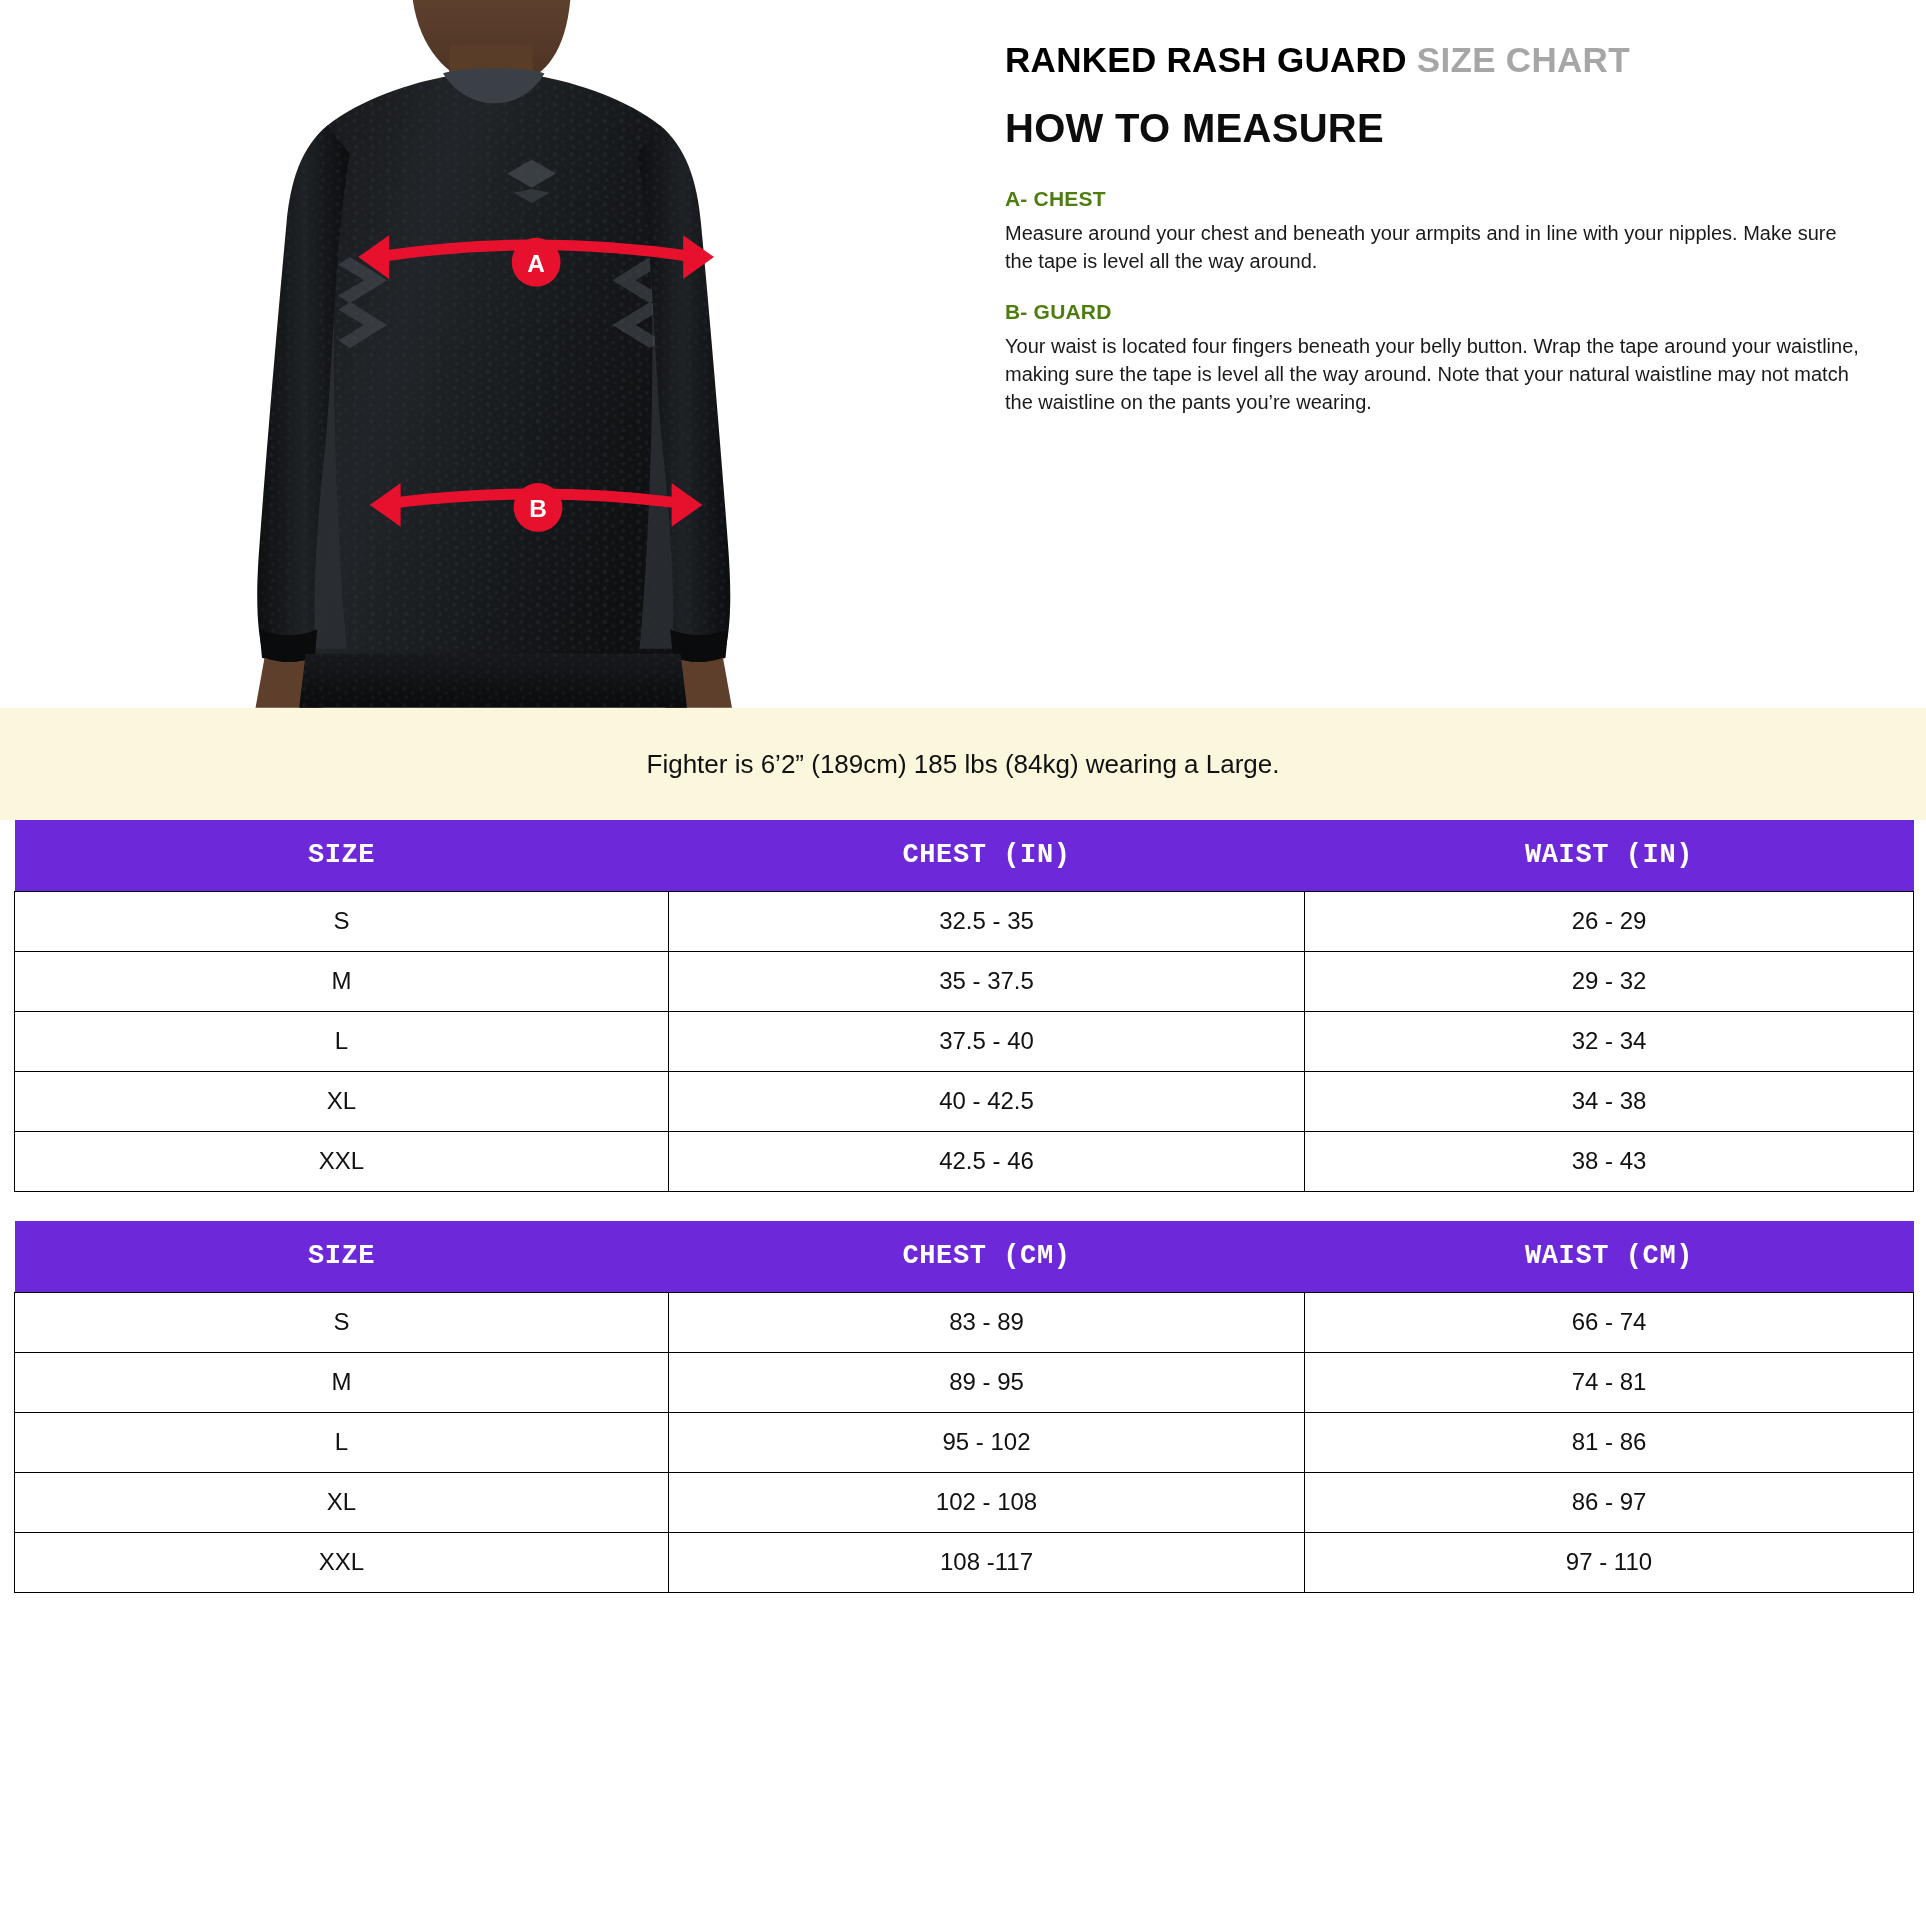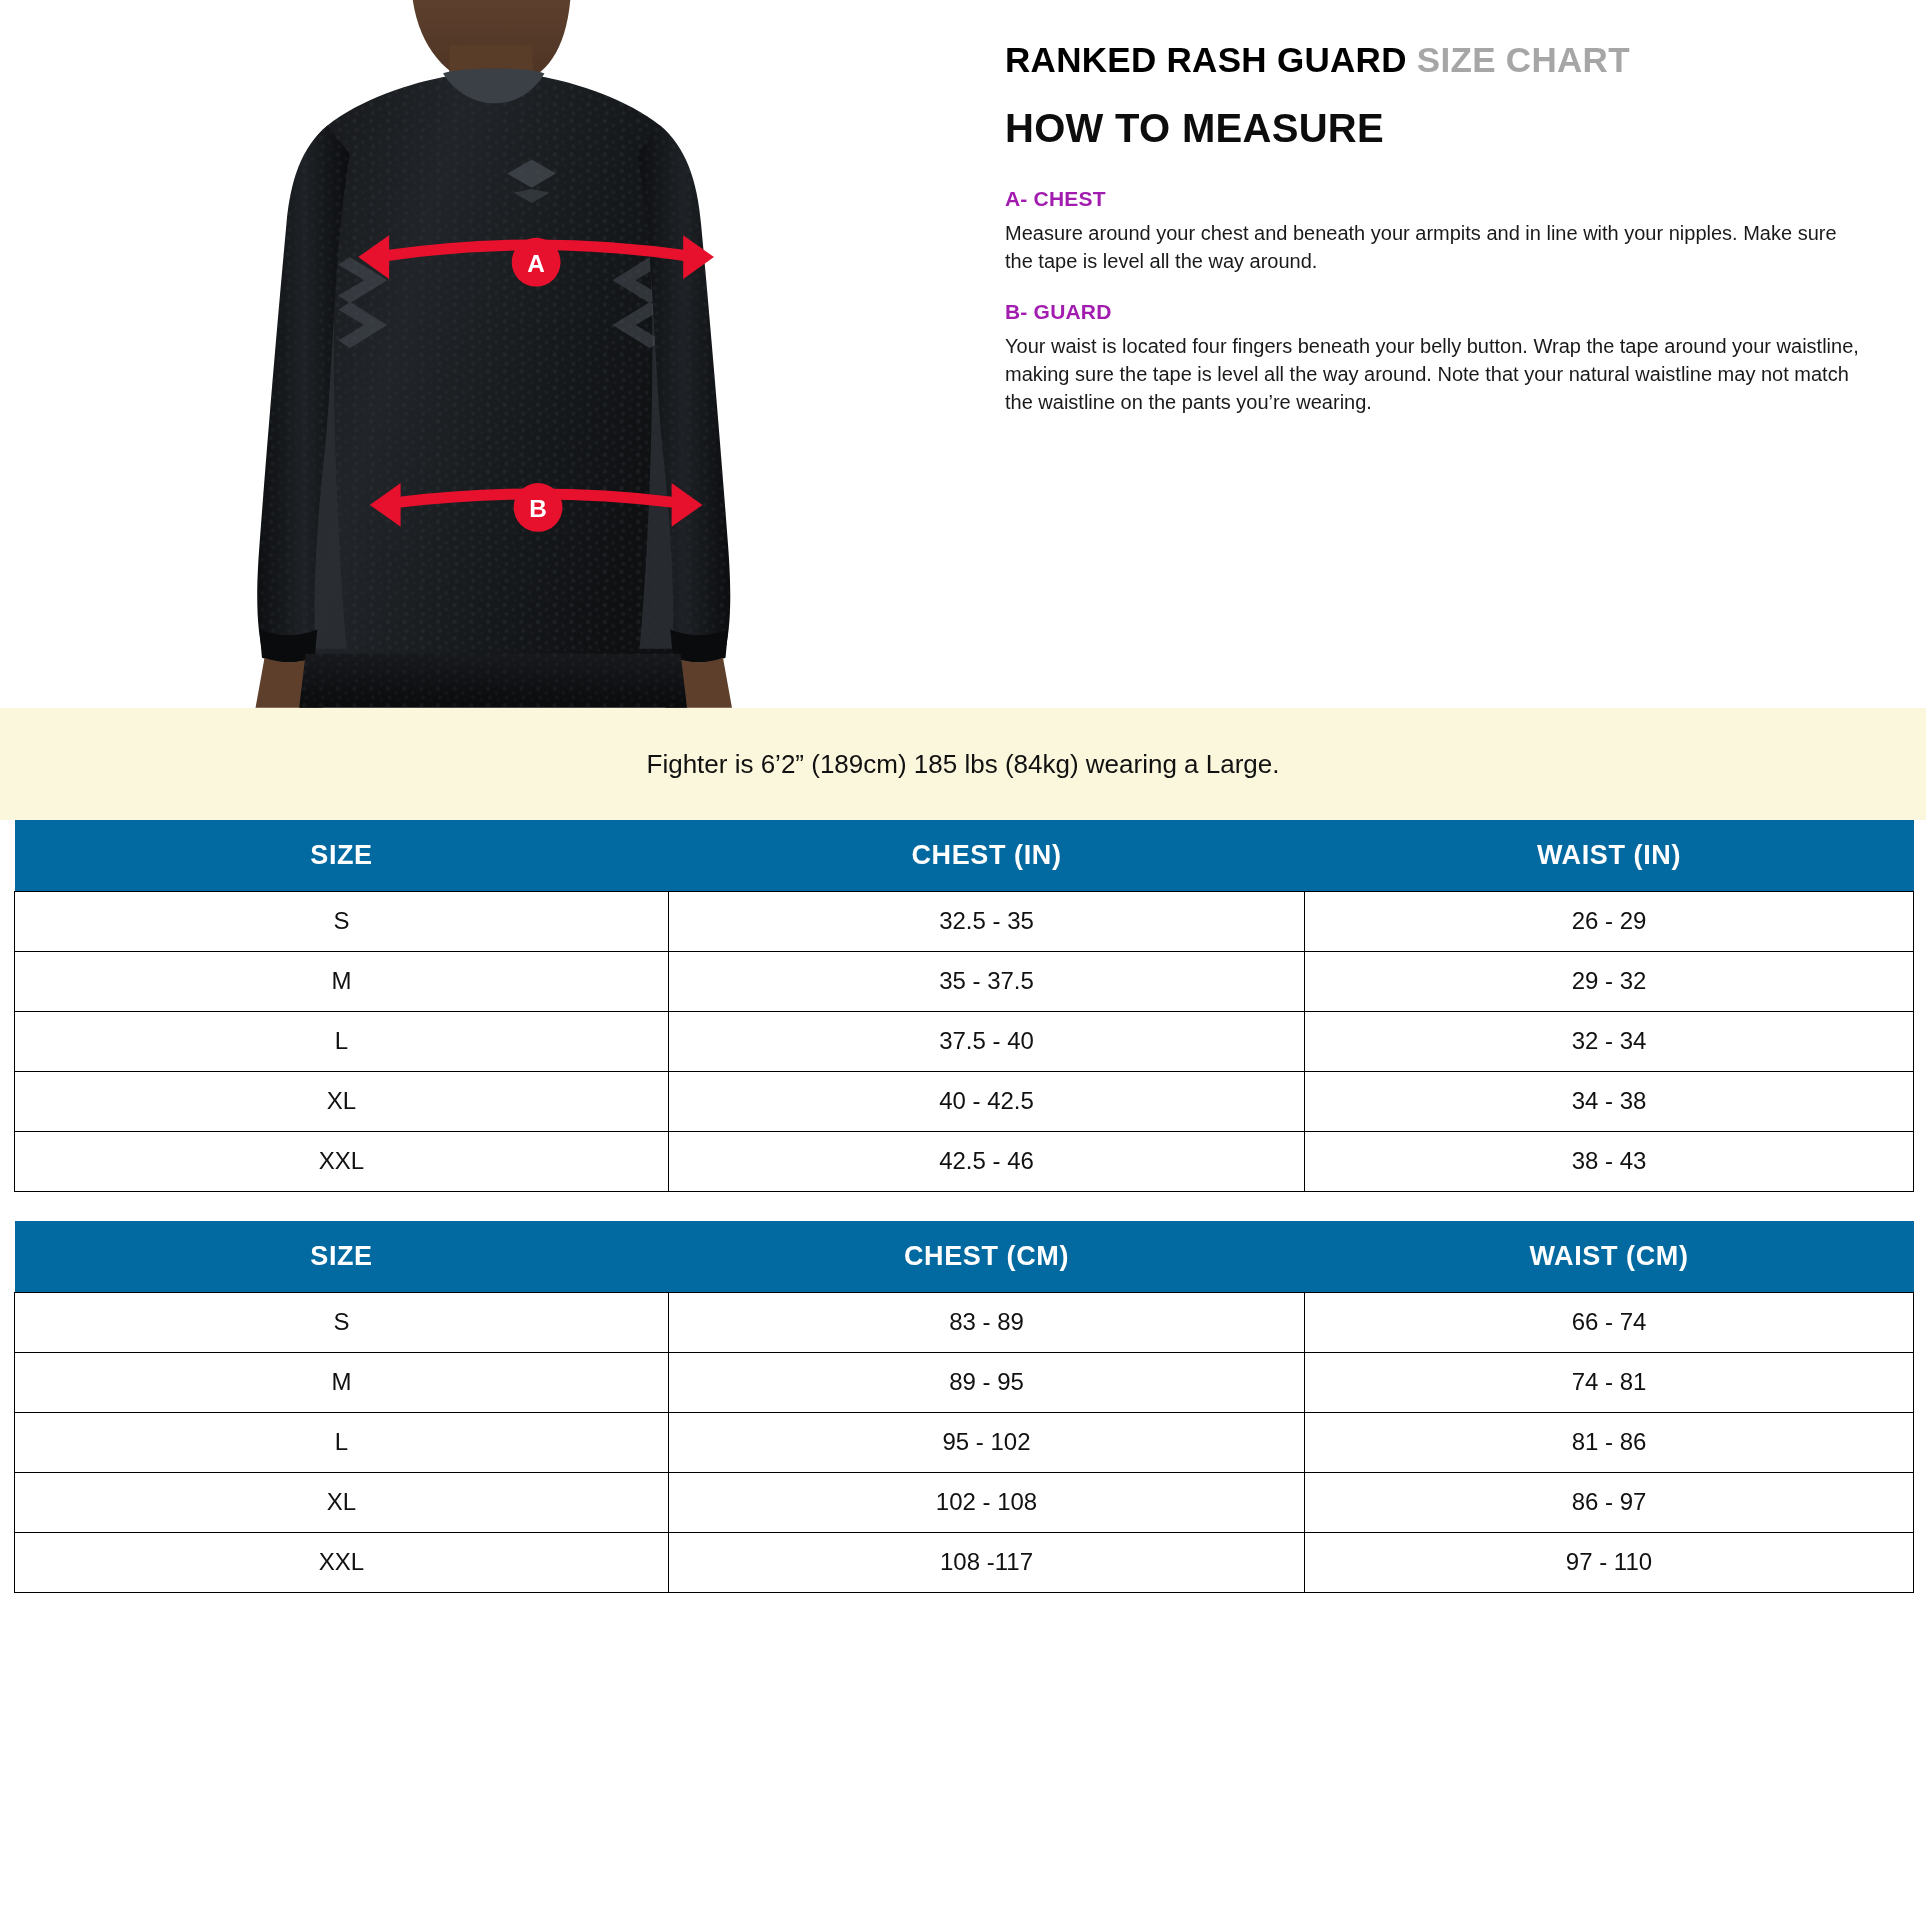--- a/index.html
+++ b/index.html
@@ -56,21 +56,21 @@
   .how-to {
     font-size: 40px;
     font-weight: bold;
     color: #0d0d0d;
     margin: 0 0 36px 0;
     letter-spacing: 0.3px;
   }
   .meas-head {
     font-size: 21px;
     font-weight: bold;
-    color: #a21caf;
+    color: #4d7c0f;
     margin: 0 0 7.7px 0;
     letter-spacing: 0.2px;
   }
   .meas-body {
     font-size: 20px;
     line-height: 1.42;
     color: #1a1a1a;
     margin: 0 0 24.4px 0;
     max-width: 860px;
   }
@@ -91,28 +91,29 @@
 
   
   .tbl-wrap { width: 1926px; padding: 0 14px; }
   table.size-table {
     width: 1898px;
     border-collapse: collapse;
     table-layout: fixed;
     margin: 0 auto;
   }
   table.size-table thead th {
-    background: #0369a1;
+    background: #6d28d9;
     color: #ffffff;
     font-size: 27px;
     font-weight: bold;
     letter-spacing: 0.6px;
     height: 71px;
     text-align: center;
     border: none;
+    font-family: Liberation Mono, monospace;
   }
   table.size-table tbody td {
     border: 1.3px solid #000000;
     height: 60px;
     text-align: center;
     font-size: 24px;
     color: #111111;
     background: #ffffff;
   }
   table.size-table tbody tr td:first-child { border-left: 1.3px solid #000; }

